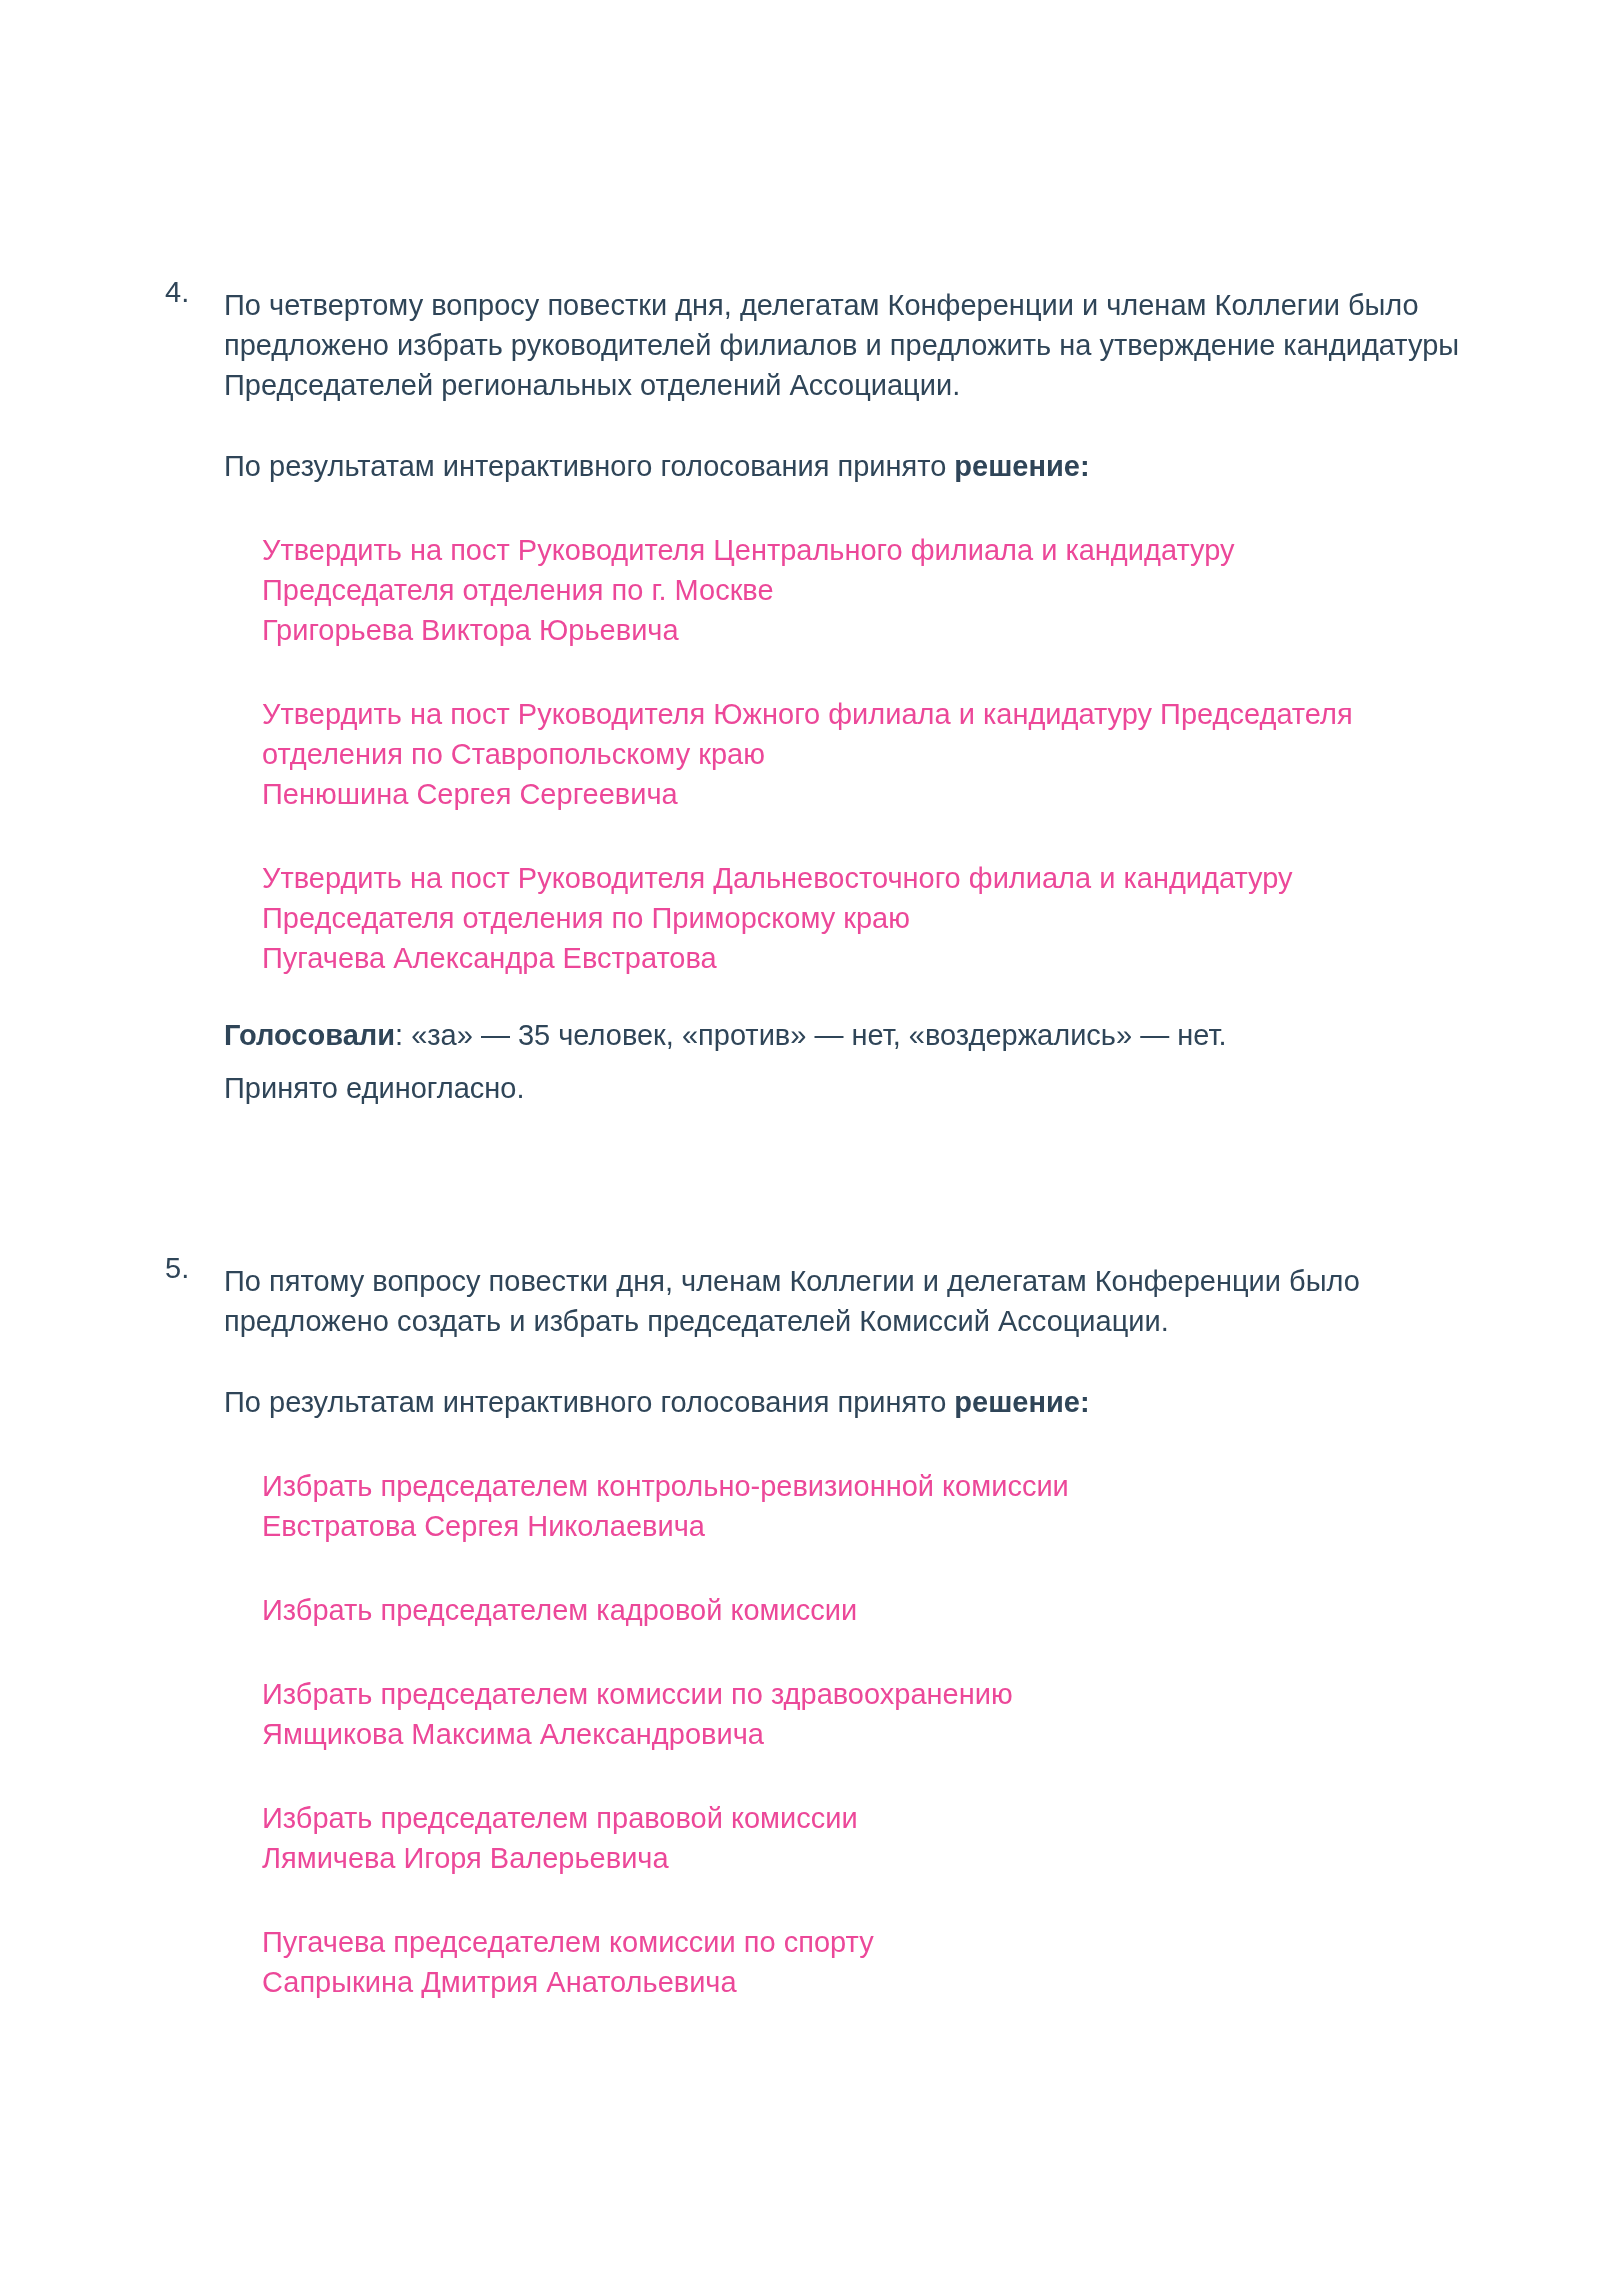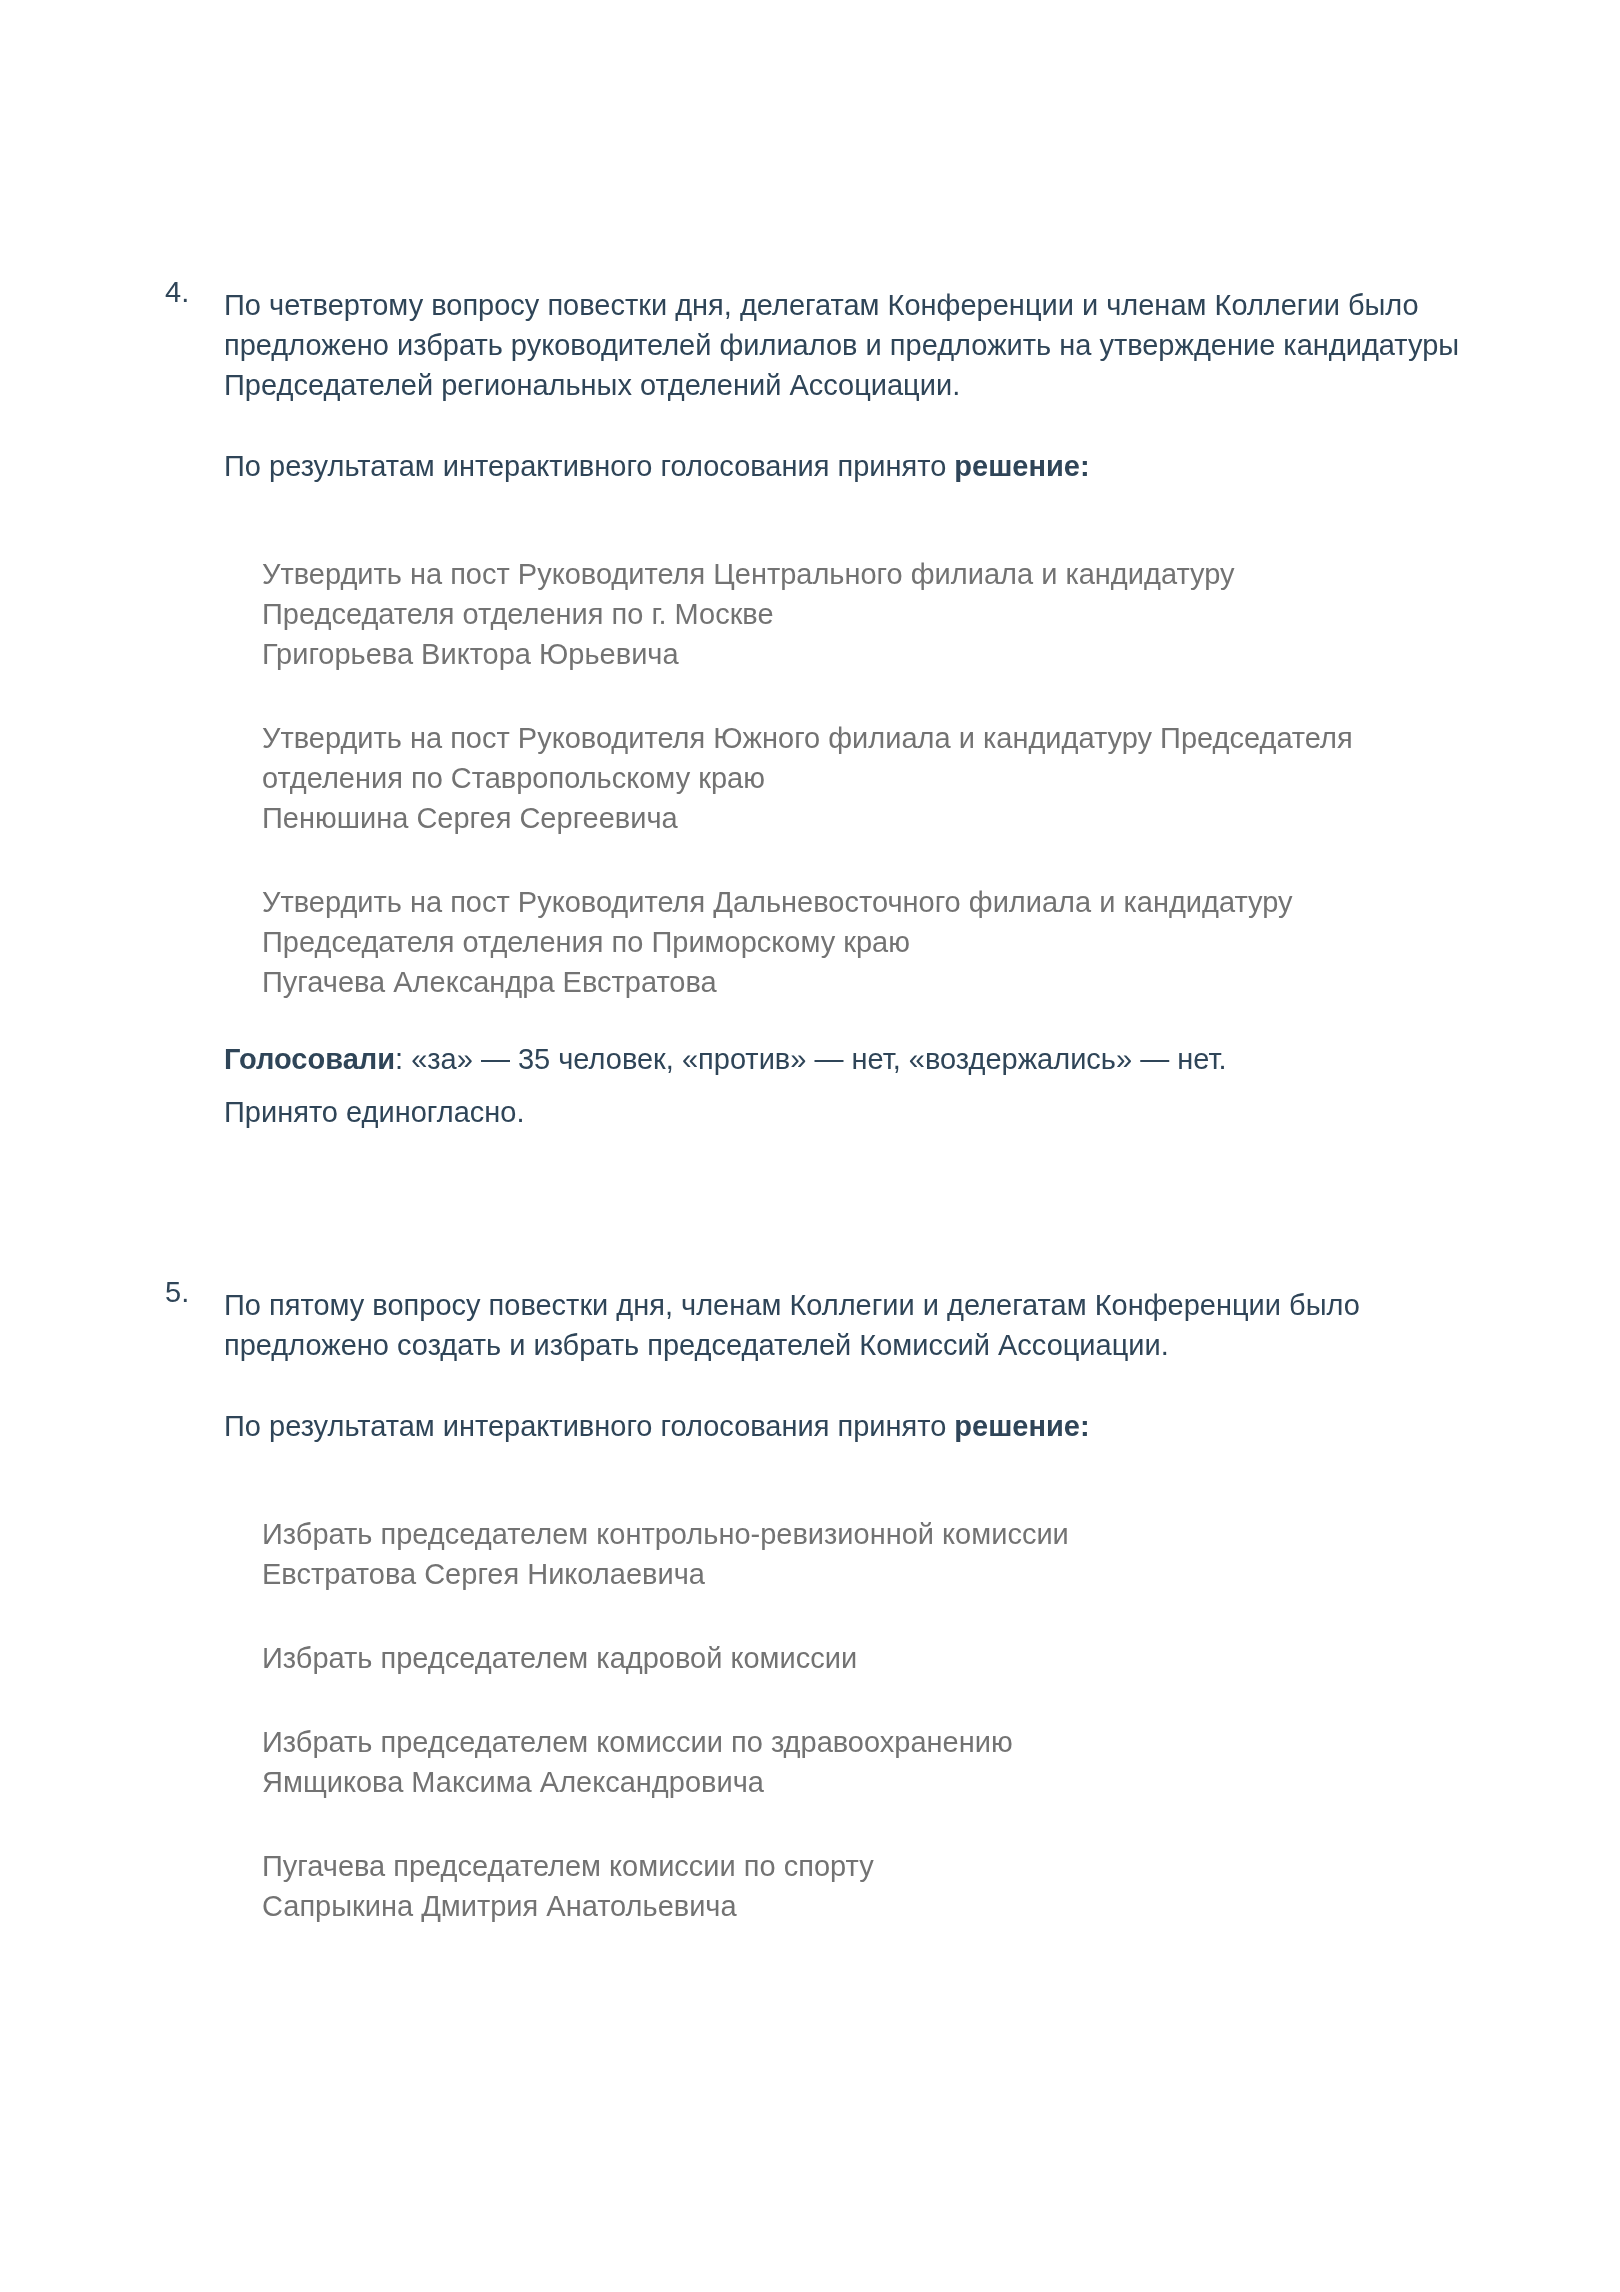--- a/index.html
+++ b/index.html
@@ -40,23 +40,23 @@
   p { margin: 13px; }
   .intro {
     max-width: 1255px;
   }
   .result {
     margin-top: 41px;
     max-width: 1255px;
   }
   .result b { font-weight: bold; }
   .decisions {
-    margin-top: 68px;
+    margin-top: 44px;
     margin-left: 51px;
-    color: #737373;
+    color: #ec4899;
   }
   .decision {
     max-width: 1157px;
   }
   .decision + .decision {
     margin-top: 44px;
   }
   .dname {
     font-weight: normal;
   }
@@ -111,20 +111,24 @@
           <div class="dname">Евстратова Сергея Николаевича</div>
         </div>
         <div class="decision">
           <div class="dtext">Избрать председателем кадровой комиссии</div>
         </div>
         <div class="decision">
           <div class="dtext">Избрать председателем комиссии по здравоохранению</div>
           <div class="dname">Ямщикова Максима Александровича</div>
         </div>
         <div class="decision">
+          <div class="dtext">Избрать председателем правовой комиссии</div>
+          <div class="dname">Лямичева Игоря Валерьевича</div>
+        </div>
+        <div class="decision">
           <div class="dtext">Пугачева председателем комиссии по спорту</div>
           <div class="dname">Сапрыкина Дмитрия Анатольевича</div>
         </div>
       </div>
     </div>
   </section>
 
 </div>
 
 

